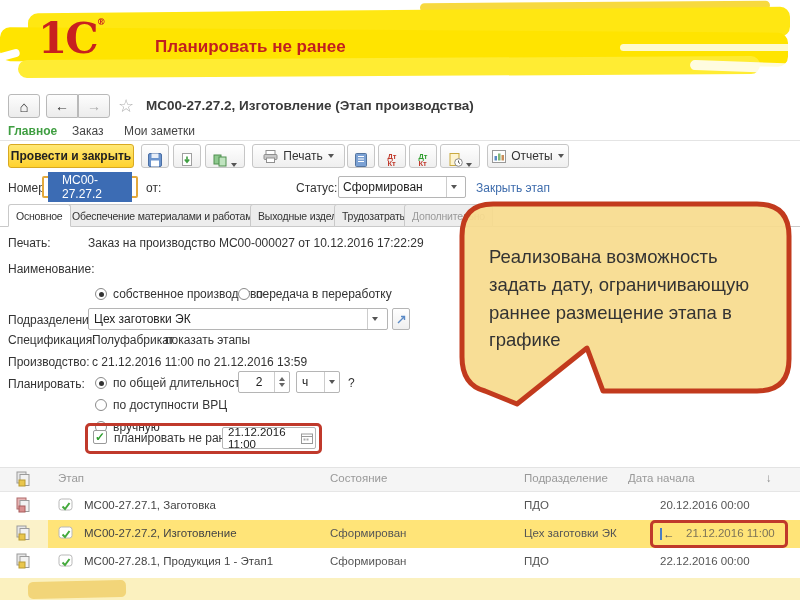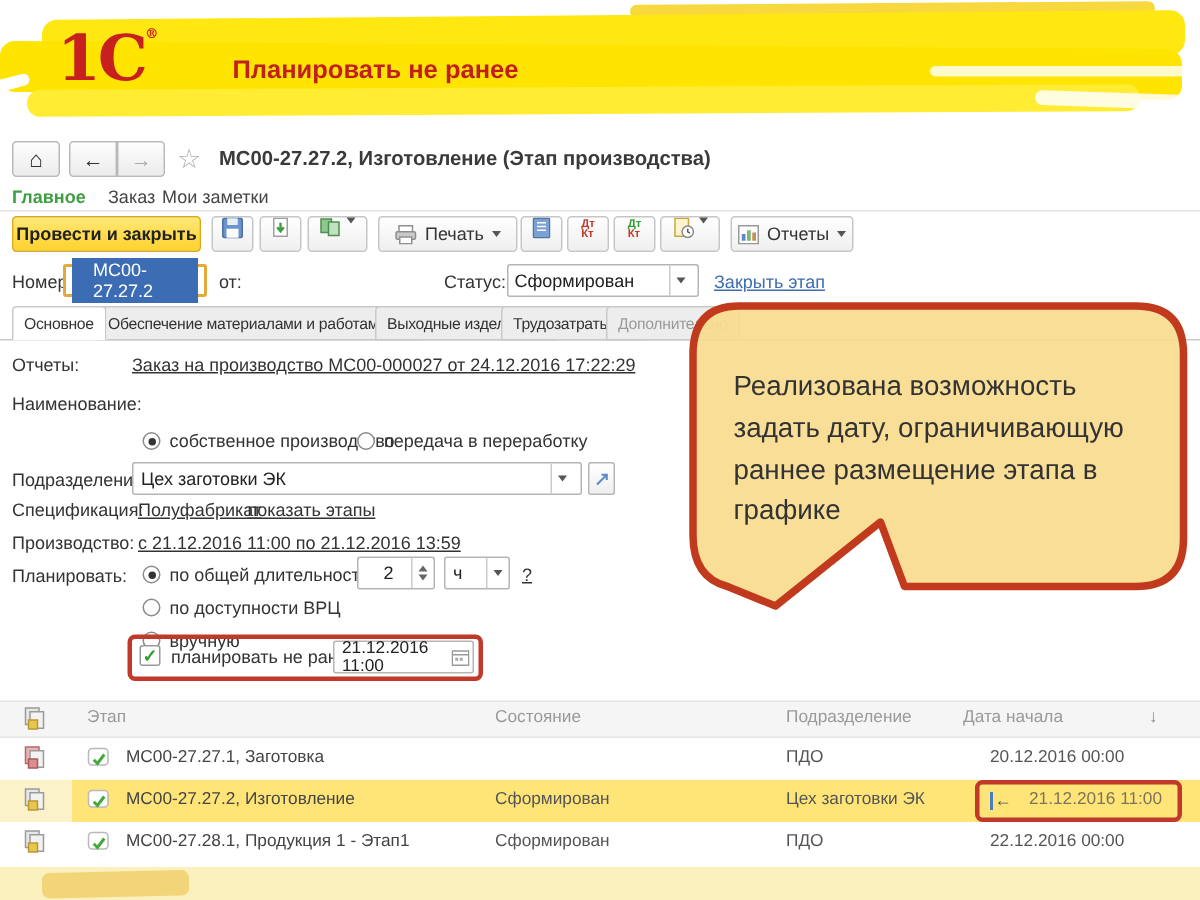--- a/index.html
+++ b/index.html
@@ -22,39 +22,39 @@
   .star{position:absolute;left:118px;top:95px;font-size:18px;color:#b0b0b0;cursor:pointer}
   .menu-item{position:absolute;top:124px;font-size:12px;color:#444;cursor:pointer}
   .menu-item.green{color:#3f9e41;font-weight:bold}
 
   
   .cmd-sep{position:absolute;left:0;top:140px;width:800px;border-top:1px solid #e4e4e4}
   .btn-main{position:absolute;left:8px;top:144px;width:126px;height:24px;
             background:linear-gradient(#ffe876,#ffd22e);border:1px solid #d8a921;border-radius:3px;
             font-size:12px;font-weight:bold;color:#222;display:flex;align-items:center;justify-content:center;cursor:pointer}
   .ibtn{position:absolute;top:144px;height:24px;width:28px;border:1px solid #c6c6c6;border-radius:3px;
-        background:linear-gradient(#ffffff,#efefef);display:flex;align-items:flex-start;justify-content:center;gap:3px;cursor:pointer}
+        background:linear-gradient(#ffffff,#efefef);display:flex;align-items:flex-end;justify-content:center;gap:3px;cursor:pointer}
   .ibtn.wide{width:40px}
   .tbtn{position:absolute;top:144px;height:24px;border:1px solid #c6c6c6;border-radius:3px;
         background:linear-gradient(#ffffff,#efefef);display:flex;align-items:center;justify-content:center;
         gap:5px;font-size:12px;color:#333;cursor:pointer}
   .dd{width:0;height:0;border-left:3.5px solid transparent;border-right:3.5px solid transparent;border-top:4.5px solid #555;display:inline-block}
   .dtkt{display:flex;flex-direction:column;line-height:7px;font-size:7.5px;font-weight:bold}
   .dtkt span{display:block}
 
   
   .flabel{position:absolute;top:181px;font-size:12px;color:#333}
   .fin{position:absolute;top:176px;height:22px;border:1px solid #b5b5b5;border-radius:2px;background:#fff;
        font-size:12px;color:#222;display:flex;align-items:center;padding:0 4px;cursor:text}
   .fin .sel{background:#3c6cb4;color:#fff;padding:1px 14px}
   .fin.focus{border:2px solid #e3a93c}
   .calbtn{margin-left:auto;display:flex;align-items:center;cursor:pointer}
   .selbox{cursor:pointer}
   .sel-dd{margin-left:auto;display:flex;align-items:center;border-left:1px solid #ccc;height:100%;padding:0 4px}
-  .link{color:#3f6dad;text-decoration:underline;cursor:pointer}
+  .link{color:#3f6dad;cursor:pointer}
 
   
   .tabline{position:absolute;left:0;top:226px;width:800px;border-top:1px solid #c9c9c9}
   .tab{position:absolute;top:204px;height:23px;display:flex;align-items:center;padding:0 7px;
        font-size:10.5px;letter-spacing:-0.2px;color:#333;border:1px solid #c9c9c9;border-radius:3px 3px 0 0;
        background:#ededed;white-space:nowrap;cursor:pointer}
   .tab.active{background:#fff;border-bottom:1px solid #fff;z-index:2}
 
   
   .frm-label{position:absolute;font-size:12px;color:#333}
@@ -117,21 +117,21 @@
     <span>←</span>
   </div>
   <div class="navbtn" style="left:78px;width:32px;border-radius:0 3px 3px 0;color:#aaa">
     <span>→</span>
   </div>
   <div class="star">☆</div>
   <div class="doc-title">МС00-27.27.2, Изготовление (Этап производства)</div>
 
   <div class="menu-item green" style="left:8px">Главное</div>
   <div class="menu-item" style="left:72px">Заказ</div>
-  <div class="menu-item" style="left:108px">Мои заметки</div>
+  <div class="menu-item" style="left:124px">Мои заметки</div>
 
   <div class="cmd-sep"></div>
   <div class="btn-main">Провести и закрыть</div>
 
   <div class="ibtn" style="left:141px">
     <svg width="14" height="14">
         <rect x="0.5" y="0.5" width="13" height="13" rx="1.5" fill="#6b94cd" stroke="#4a6fa5"></rect>
         <rect x="3.5" y="0.5" width="7" height="4.5" fill="#e8eef7"></rect>
         <rect x="3" y="7.5" width="8" height="6" fill="#fff"></rect>
       </svg>
@@ -211,22 +211,22 @@
   </div>
   <div class="flabel link" style="left:476px">Закрыть этап</div>
 
   <div class="tabline"></div>
   <div class="tab active" style="left:8px">Основное</div>
   <div class="tab" style="left:64px">Обеспечение материалами и работами (2)</div>
   <div class="tab" style="left:250px">Выходные изделия (2)</div>
   <div class="tab" style="left:334px">Трудозатраты (1)</div>
   <div class="tab" style="left:404px;color:#9a9a9a">Дополнительно</div>
 
-  <div class="frm-label" style="left:8px;top:236px">Отчеты:</div>
-  <div class="frm-label link" style="left:88px;top:236px">Заказ на производство МС00-000027 от 24.12.2016 17:22:29</div>
+  <div class="frm-label" style="left:8px;top:236px">Печать:</div>
+  <div class="frm-label link" style="left:88px;top:236px">Заказ на производство МС00-000027 от 10.12.2016 17:22:29</div>
 
   <div class="frm-label" style="left:8px;top:262px">Наименование:</div>
 
   <div class="radio on" style="left:95px;top:288px"></div>
   <div class="rlabel" style="left:113px;top:287px">собственное производство</div>
   <div class="radio" style="left:238px;top:288px"></div>
   <div class="rlabel" style="left:256px;top:287px">передача в переработку</div>
 
   <div class="frm-label" style="left:8px;top:313px">Подразделение:</div>
   <div class="frm-input selbox" style="left:88px;top:308px;width:300px">
@@ -305,21 +305,21 @@
   <span class="icon-slot" style="left:16px;top:471px">
     <svg width="17" height="17">
         <rect x="1" y="1" width="9" height="11" fill="#e7e7e7" stroke="#9b9b9b"></rect>
         <rect x="4" y="3.5" width="9" height="11" fill="#f2f2f2" stroke="#9b9b9b"></rect>
         <rect x="3" y="9" width="6" height="6" fill="#e9c64d" stroke="#b89a33"></rect>
       </svg>
   </span>
   <span class="thc" style="left:58px">Этап</span>
   <span class="thc" style="left:330px">Состояние</span>
   <span class="thc" style="left:524px">Подразделение</span>
-  <span class="thc" style="left:642px">Дата начала</span>
+  <span class="thc" style="left:628px">Дата начала</span>
   <span class="thc" style="left:766px;color:#888">↓</span>
 
   <div class="trow" style="top:492px">
     <span class="icon-slot" style="left:16px">
       <svg width="17" height="17">
           <rect x="1" y="1" width="9" height="11" fill="#e7b5b5" stroke="#b06a6a"></rect>
           <rect x="4" y="3.5" width="9" height="11" fill="#f2f2f2" stroke="#9b9b9b"></rect>
           <rect x="3" y="9" width="6" height="6" fill="#d98f8f" stroke="#a85b5b"></rect>
         </svg>
     </span>

